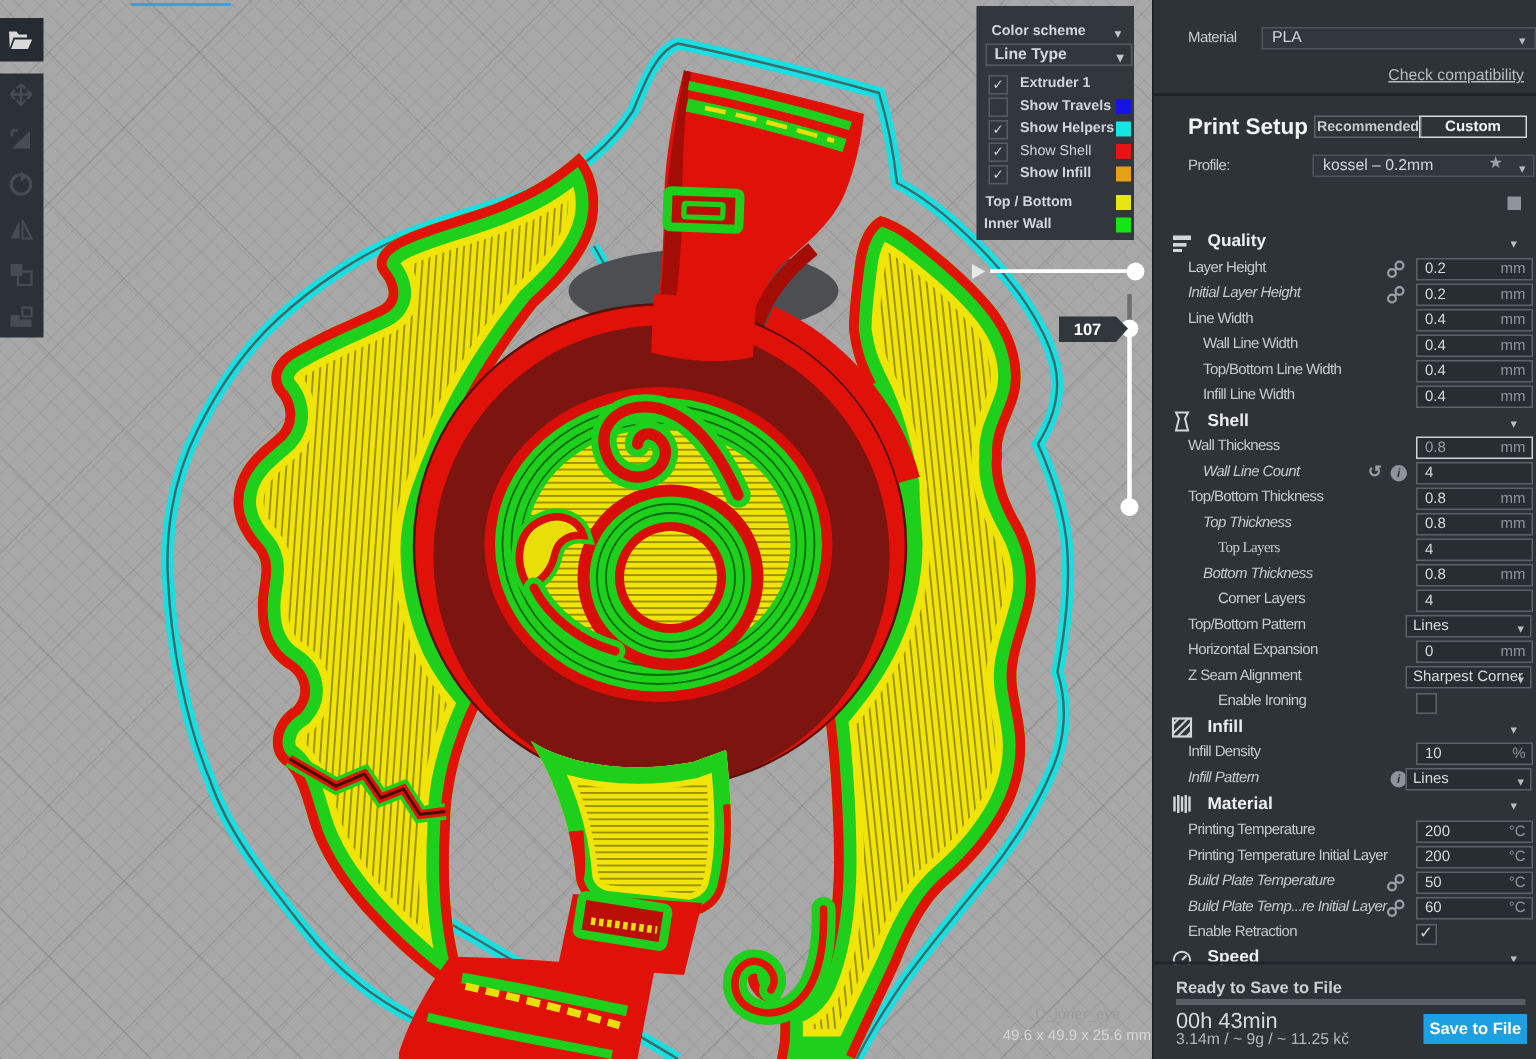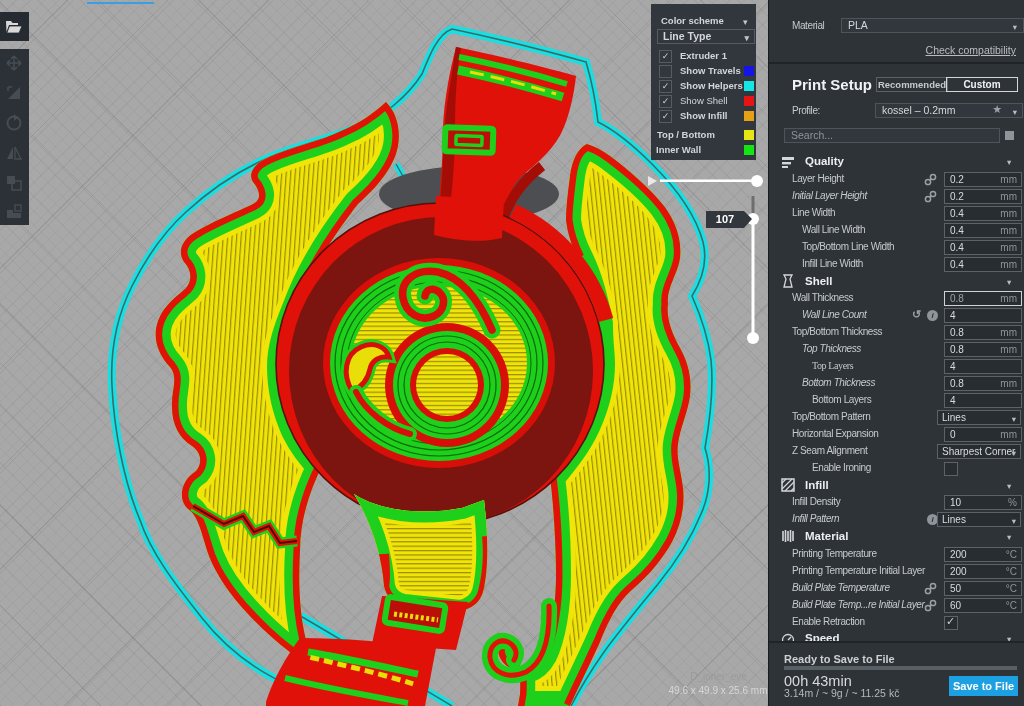--- a/index.html
+++ b/index.html
@@ -218,21 +218,20 @@
   <div id="rpanel">
       <div class="rp-lbl" style="left:23px;top:20px">Material</div>
 <div class="cp-box" style="left:72px;top:18px;width:175px;height:13px;border-color:#4e545a;color:#d4d7da;font-size:10.5px;line-height:13px;padding-left:6px;">PLA<span class="chev" style="right:6px;top:2px">▾</span></div>
 <div class="abs" style="right:8px;top:44px;color:#b9bdc1;font-size:10.5px;text-decoration:underline">Check compatibility</div>
 <div class="abs" style="left:0px;top:62px;width:256px;height:2px;background:#202428"></div>
 <div class="abs" style="left:23px;top:76px;color:#f0f2f4;font-size:15px;font-weight:bold">Print Setup</div>
 <div class="abs" style="left:107px;top:77px;width:70px;height:13px;border:1px solid #5c6268;color:#c6cacd;font-size:9.5px;font-weight:bold;text-align:center;line-height:13px">Recommended</div>
 <div class="abs" style="left:177px;top:77px;width:70px;height:13px;border:1px solid #d4d7da;color:#f0f2f4;font-size:10px;font-weight:bold;text-align:center;line-height:13px">Custom</div>
 <div class="rp-lbl" style="left:23px;top:105px">Profile:</div>
 <div class="cp-box" style="left:106px;top:103px;width:140px;height:13px;border-color:#4e545a;color:#d4d7da;font-size:10.5px;line-height:13px;padding-left:6px;">kossel – 0.2mm<span class="abs" style="right:20px;top:-1px;color:#9aa0a6;font-size:11px">★</span><span class="chev" style="right:5px;top:2px">▾</span></div>
-<div class="cp-box" style="left:15px;top:128px;width:208px;height:13px;border-color:#4e545a;color:#8e949a;font-size:10.5px;line-height:13px;padding-left:6px;">Search...</div>
 <div class="abs" style="left:236px;top:131px;width:9px;height:9px;background:#8e949a"></div>
 <svg class="cat-ic" style="top:155px" width="14" height="14" viewBox="0 0 14 14">
         <g fill="#d4d7da">
           <rect x="1" y="2" width="12" height="3"></rect>
           <rect x="1" y="7" width="9" height="2.4"></rect>
           <rect x="1" y="11" width="6" height="2"></rect>
         </g>
       </svg>
 <div class="rp-hdr" style="left:36px;top:155.0px">Quality</div>
 <div class="chev" style="left:238px;top:157.0px">▾</div>
@@ -274,21 +273,21 @@
 <div class="abs" style="left:158px;top:309.5px;width:11px;height:11px;border-radius:6px;background:#8e949a;color:#2e3338;font-size:8px;font-weight:bold;text-align:center;line-height:11px;font-style:italic">i</div>
 <div class="vbox" style="top:308.0px;">4</div>
 <div class="rp-lbl" style="left:23px;top:326.0px;">Top/Bottom Thickness</div>
 <div class="vbox" style="top:325.0px;">0.8<span class="vunit">mm</span></div>
 <div class="rp-lbl" style="left:33px;top:343.0px;font-style:italic;">Top Thickness</div>
 <div class="vbox" style="top:342.0px;">0.8<span class="vunit">mm</span></div>
 <div class="rp-lbl" style="left:43px;top:360.0px;font-family:Liberation Serif, serif;">Top Layers</div>
 <div class="vbox" style="top:359.0px;">4</div>
 <div class="rp-lbl" style="left:33px;top:377.0px;font-style:italic;">Bottom Thickness</div>
 <div class="vbox" style="top:376.0px;">0.8<span class="vunit">mm</span></div>
-<div class="rp-lbl" style="left:43px;top:394.0px;">Bottom Layers</div>
+<div class="rp-lbl" style="left:43px;top:394.0px;">Corner Layers</div>
 <div class="vbox" style="top:393.0px;">4</div>
 <div class="rp-lbl" style="left:23px;top:411.0px;">Top/Bottom Pattern</div>
 <div class="vbox" style="top:410.0px;left:168px;width:78px;padding-left:4px;">Lines<span class="chev" style="right:4px;top:2px">▾</span></div>
 <div class="rp-lbl" style="left:23px;top:428.0px;">Horizontal Expansion</div>
 <div class="vbox" style="top:427.0px;">0<span class="vunit">mm</span></div>
 <div class="rp-lbl" style="left:23px;top:445.0px;">Z Seam Alignment</div>
 <div class="vbox" style="top:444.0px;left:168px;width:78px;padding-left:4px;">Sharpest Corner<span class="chev" style="right:4px;top:2px">▾</span></div>
 <div class="rp-lbl" style="left:23px;top:462.0px;margin-left:20px;">Enable Ironing</div>
 <div class="abs" style="left:175px;top:461.5px;width:12px;height:12px;border:1px solid #5c6268;background:#282d32"></div>
 <svg class="cat-ic" style="top:478px" width="14" height="14" viewBox="0 0 14 14">

